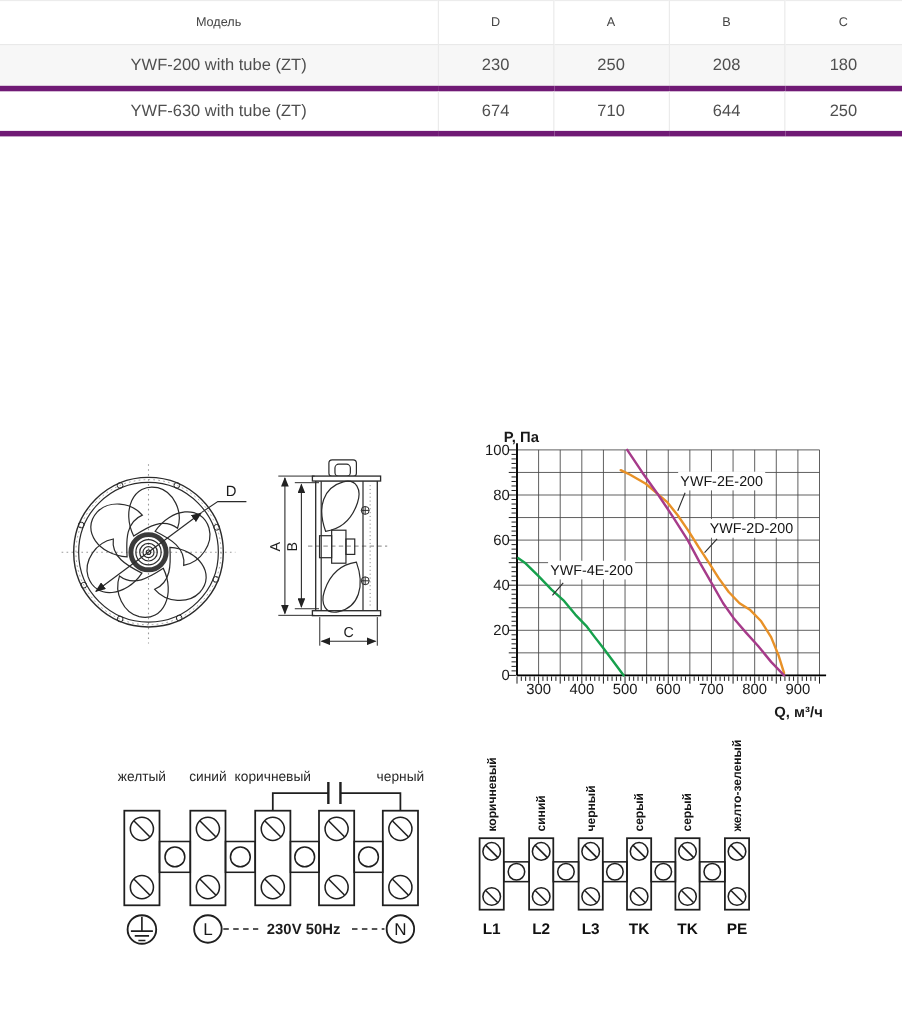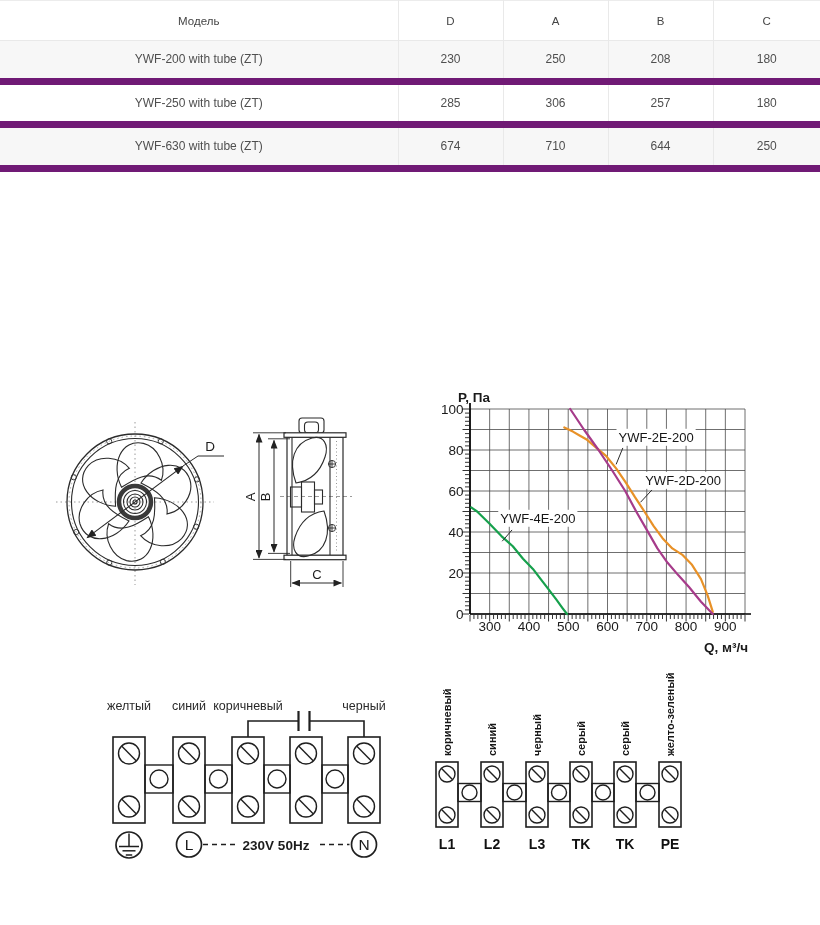--- a/index.html
+++ b/index.html
@@ -3,22 +3,22 @@
 <meta charset="utf-8">
 <style>
   html,body{margin:0;padding:0;}
   body{width:820px;height:925px;background:#fff;position:relative;overflow:hidden;
        font-family:"Liberation Sans",sans-serif;}
   .abs{position:absolute;}
   
   #dim-table{width:820px;border-collapse:collapse;table-layout:fixed;border-top:1px solid #ececec;}
   #dim-table th{height:37px;font-size:11.5px;font-weight:400;color:#454545;text-align:center;
                 border-bottom:1px solid #e9e9e9;background:#fff;}
-  #dim-table td{height:36.6px;font-size:12px;color:#4f4f4f;text-align:center;
-                border-bottom:7px solid #701a75;padding:0;}
+  #dim-table td{height:36.6px;font-size:15px;color:#4f4f4f;text-align:center;
+                border-bottom:5px solid #701a75;padding:0;}
   #dim-table td+td,#dim-table th+th{border-left:1px solid #e9e9e9;}
   #dim-table tbody tr:nth-child(odd){background:#f7f7f7;}
   svg text{font-family:"Liberation Sans",sans-serif;}
 </style>
 </head>
 <body>
 
 <div class="abs" style="left:0;top:0;width:820px;">
   <table id="dim-table">
     <colgroup>
@@ -36,27 +36,20 @@
           <th>B</th>
           <th>C</th>
         </tr>
       </thead>
     <tbody>
         <tr>
           <td>YWF-200 with tube (ZT)</td>
           <td>230</td>
           <td>250</td>
           <td>208</td>
-          <td>180</td>
-        </tr>
-        <tr>
-          <td>YWF-250 with tube (ZT)</td>
-          <td>285</td>
-          <td>306</td>
-          <td>257</td>
           <td>180</td>
         </tr>
         <tr>
           <td>YWF-630 with tube (ZT)</td>
           <td>674</td>
           <td>710</td>
           <td>644</td>
           <td>250</td>
         </tr>
       </tbody>

